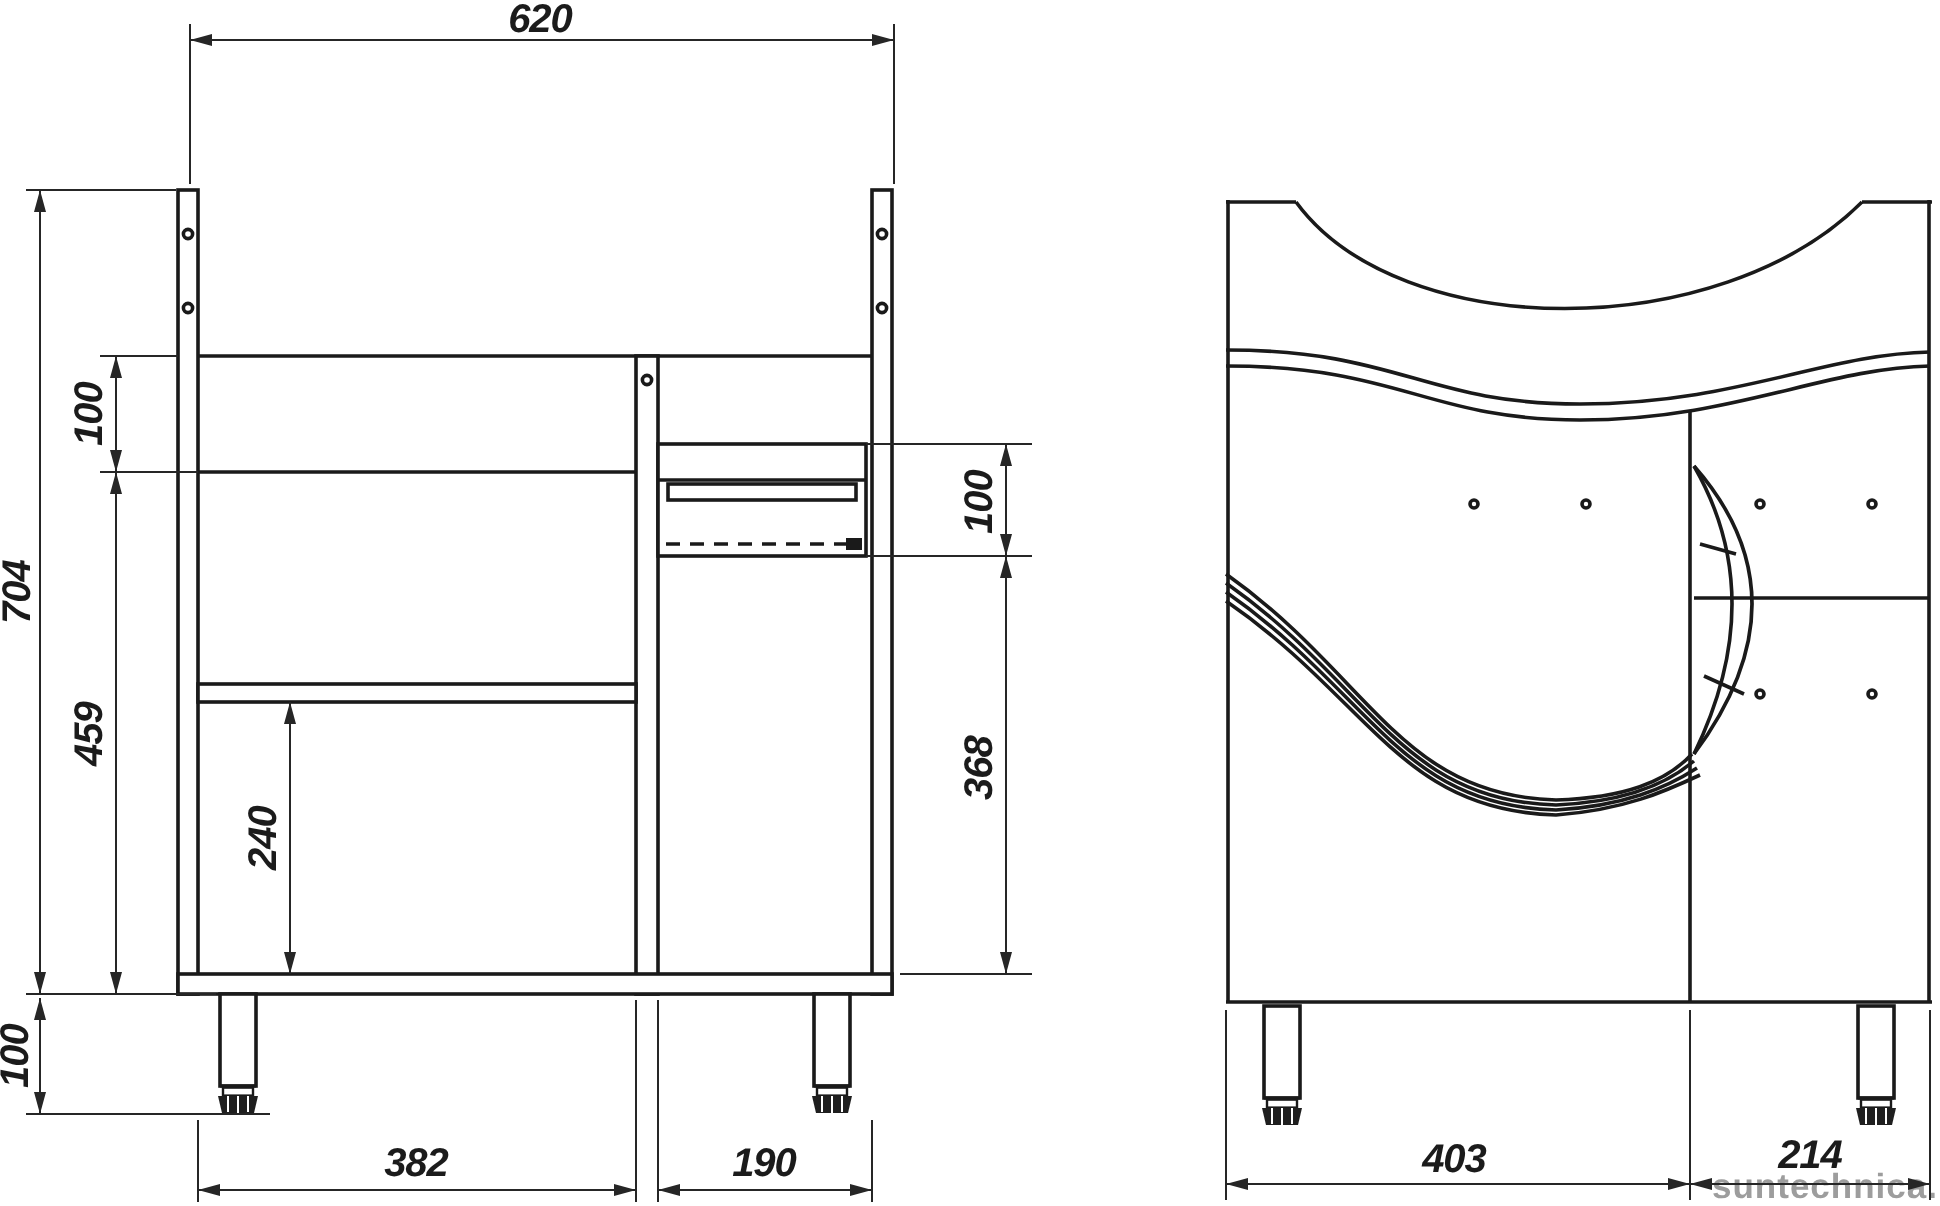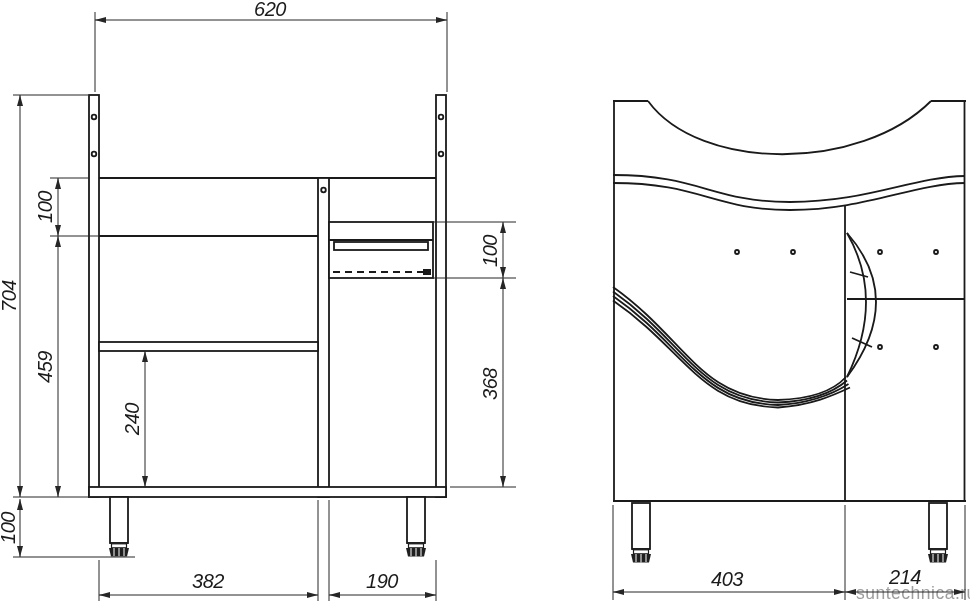--- a/index.html
+++ b/index.html
@@ -1,17 +1,17 @@
 <!DOCTYPE html>
 <html><head>
 <meta charset="utf-8">
 <style>
   html,body{margin:0;padding:0;background:#ffffff;}
   .stage{position:relative;width:970px;height:603px;background:#ffffff;overflow:hidden;
-         font-family:"Liberation Sans",sans-serif;}
+         font-family:"Liberation Sans",sans-serif;font-weight:bold;}
   svg{display:block;}
   .st   {stroke:#1a1a1a;stroke-width:1.8;fill:none;}
   .stf  {stroke:#1a1a1a;stroke-width:1.8;fill:#ffffff;}
   .ink  {fill:#1a1a1a;stroke:none;}
   .dl   {stroke:#262626;stroke-width:1;fill:none;}
   .dt   {font-family:"Liberation Sans",sans-serif;font-style:italic;font-size:20px;
          letter-spacing:-0.5px;fill:#1b1b1b;}
   .wm   {font-family:"Liberation Sans",sans-serif;font-size:17.5px;fill:#9d9d9d;letter-spacing:0.5px;}
 </style>
 </head>

